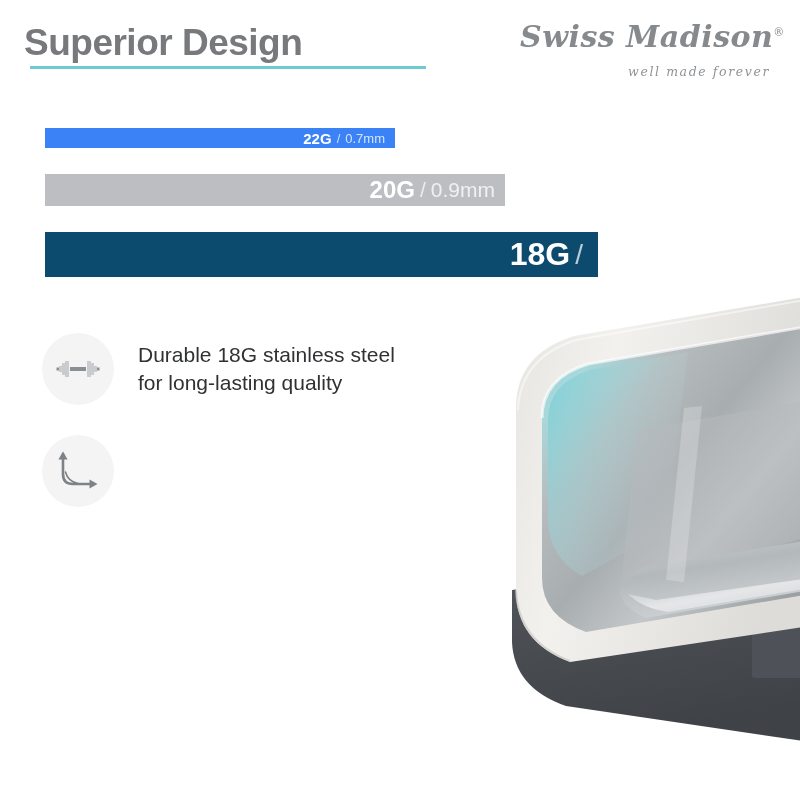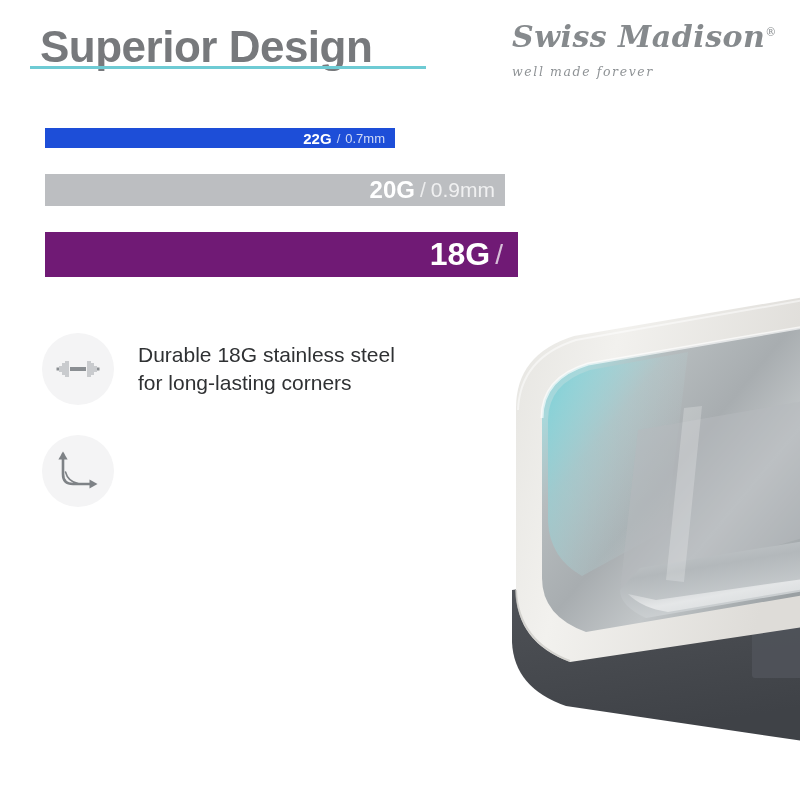--- a/index.html
+++ b/index.html
@@ -15,44 +15,45 @@
     position: relative;
     width: 800px;
     height: 800px;
     background: #ffffff;
     overflow: hidden;
   }
 
   
   .page-title {
     position: absolute;
-    left: 40px;
+    left: 24px;
     top: 22px;
-    font-size: 44px;
+    font-size: 37px;
     font-weight: bold;
     color: #77797c;
     letter-spacing: -0.5px;
     white-space: nowrap;
   }
   .title-rule {
     position: absolute;
     left: 30px;
     top: 66px;
     width: 396px;
     height: 3px;
     background: #6ecbd4;
   }
 
   
   .logo {
     position: absolute;
-    right: 38px;
+    right: 30px;
     top: 22px;
     width: 250px;
     height: 56px;
+    text-align: right;
   }
   .logo-script {
     font-family: "DejaVu Serif", serif;
     font-style: italic;
     font-weight: bold;
     font-size: 30px;
     color: #868a8d;
     letter-spacing: 0.5px;
     line-height: 1;
     white-space: nowrap;
@@ -85,33 +86,33 @@
     display: flex;
     align-items: center;
     justify-content: flex-end;
     box-sizing: border-box;
     padding-right: 10px;
     color: #ffffff;
   }
   .gauge-row.g22 {
     width: 350px;
     height: 20px;
-    background: #1d4ed8;
+    background: #3b82f6;
     margin-bottom: 26px;
   }
   .gauge-row.g20 {
     width: 460px;
     height: 32px;
     background: #bcbec1;
     margin-bottom: 26px;
   }
   .gauge-row.g18 {
-    width: 473px;
+    width: 553px;
     height: 45px;
-    background: #701a75;
+    background: #0c4a6e;
   }
   .gauge-gauge {
     font-weight: bold;
   }
   .gauge-sep {
     opacity: 0.72;
     margin: 0 5px;
     font-weight: normal;
   }
   .gauge-mm {
@@ -210,21 +211,21 @@
           <rect x="3" y="9" width="3" height="6" fill="#c9cbce"></rect>
           <rect x="0.5" y="10.5" width="2.5" height="3" fill="#8b8f93"></rect>
           <rect x="31" y="4" width="4" height="16" fill="#c9cbce"></rect>
           <rect x="35" y="6" width="3" height="12" fill="#c9cbce"></rect>
           <rect x="38" y="9" width="3" height="6" fill="#c9cbce"></rect>
           <rect x="41" y="10.5" width="2.5" height="3" fill="#8b8f93"></rect>
         </svg>
       </div>
       <div class="feature-text">
         <div>Durable 18G stainless steel</div>
-        <div>for long-lasting corners</div>
+        <div>for long-lasting quality</div>
       </div>
     </div>
 
     <div class="feature">
       <div class="feature-icon">
         <svg width="42" height="42" viewBox="0 0 42 42" aria-hidden="true">
           <path d="M6 4 V24 Q6 34 16 34 H34" fill="none" stroke="#7e8286" stroke-width="2.6" stroke-linecap="round"></path>
           <path d="M6 1.5 L10.6 9.5 L1.4 9.5 Z" fill="#7e8286"></path>
           <path d="M40.5 34 L32.5 38.6 L32.5 29.4 Z" fill="#7e8286"></path>
           <path d="M8.5 22 Q11 31.5 21 33.5" fill="none" stroke="#7e8286" stroke-width="1.6" stroke-linecap="round"></path>

